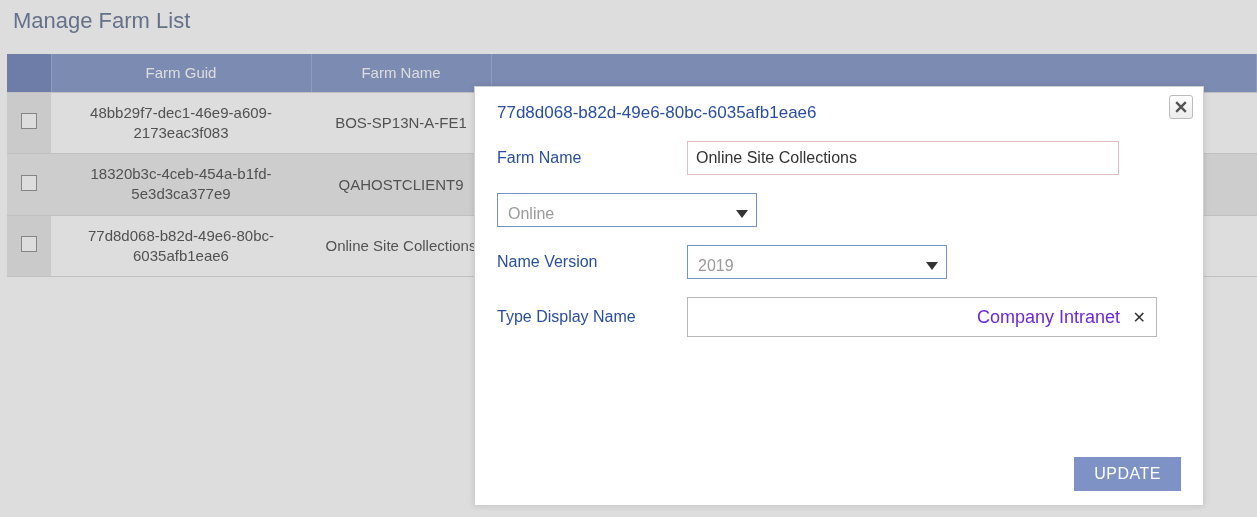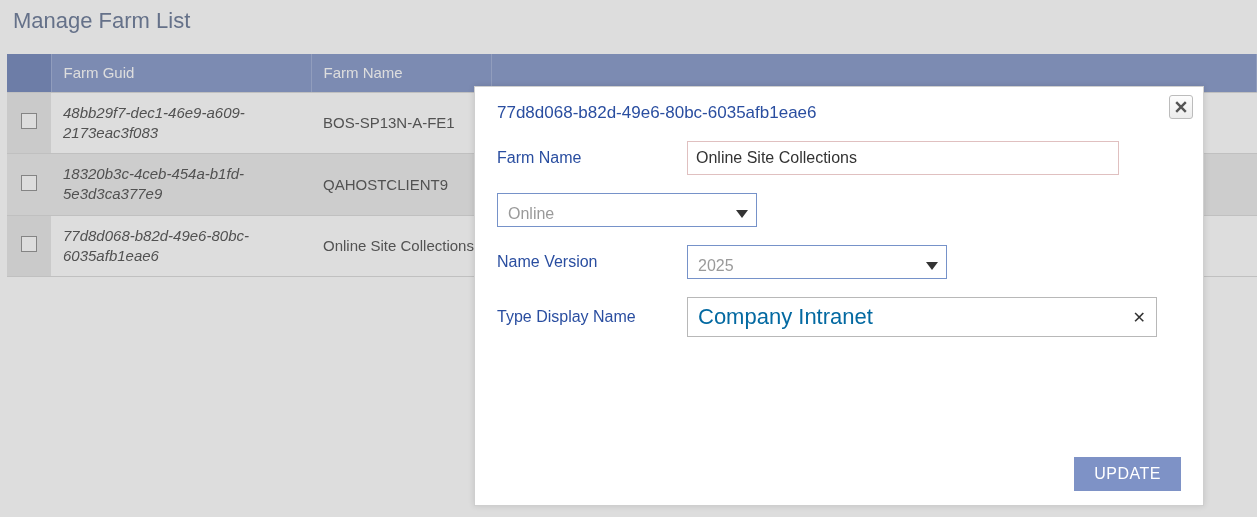--- a/index.html
+++ b/index.html
@@ -30,36 +30,36 @@
     color: #5f6f8f;
     padding: 8px 6px 20px 6px;
   }
   
   table.farms {
     width: 100%;
     border-collapse: collapse;
     table-layout: fixed;
   }
   table.farms th, table.farms td {
-    text-align: left;
+    text-align: center;
     vertical-align: middle;
     padding: 10px 12px;
     border-bottom: 1px solid #d9d9d9;
   }
   table.farms thead th {
     background: #7e92c6;
     color: #fff;
     font-weight: 400;
     border-right: 1px solid #9aaad5;
     height: 38px;
   }
   table.farms thead th.chk { background:#6a7fb7; width:44px; }
   table.farms td.chk { width:44px; text-align:center; background:#e6e6e6; }
   table.farms tbody tr.alt td { background:#eaeaea; }
-  table.farms td.guid { color:#444; line-height:1.35;font-style:italic; }
+  table.farms td.guid { color:#444; line-height:1.35; }
   .chkbox {
     width:16px; height:16px; border:1px solid #888; background:#fff; display:inline-block;
   }
   col.c-chk { width:44px; }
   col.c-guid { width:260px; }
   col.c-name { width:180px; }
   col.c-rest { }
 
   
   .modal {
@@ -112,21 +112,21 @@
   }
   .display-name-wrap {
     position:relative;
     width:470px; height:40px;
     border:1px solid #b8b8b8;
     background:#fff;
     display:flex; align-items:center;
     padding:0 36px 0 10px;
   }
   .display-name-wrap input {
-    border:none; outline:none; width:100%; font-size:22px; color:#0369a1; background:transparent;
+    border:none; outline:none; width:100%; font-size:18px; color:#6d28d9; background:transparent;text-align:right;
   }
   .display-name-wrap .clear-x {
     position:absolute; right:10px; top:50%; transform:translateY(-50%);
     font-size:16px; color:#333; cursor:pointer; font-family:Arial,sans-serif;
   }
   .btn-row {
     position:absolute; right:22px; bottom:14px;
     display:flex; gap:12px;
   }
   .btn {
@@ -211,21 +211,21 @@
         <span>Online</span>
         <span class="tri"></span>
       </div>
     </div>
   </div>
 
   <div class="form-row">
     <div class="lbl">Name Version</div>
     <div class="ctrl">
       <div class="select-wrap">
-        <span>2025</span>
+        <span>2019</span>
         <span class="tri"></span>
       </div>
     </div>
   </div>
 
   <div class="form-row">
     <div class="lbl">Type Display Name</div>
     <div class="ctrl">
       <div class="display-name-wrap">
         <input type="text" value="Company Intranet" style="">

